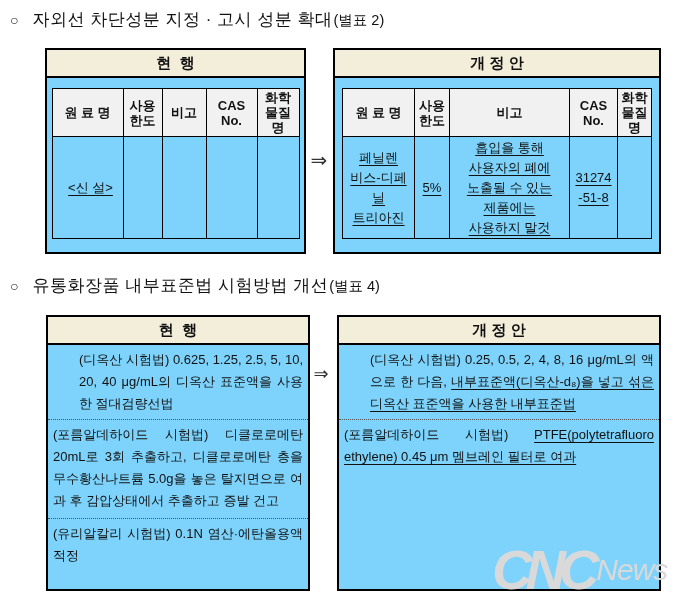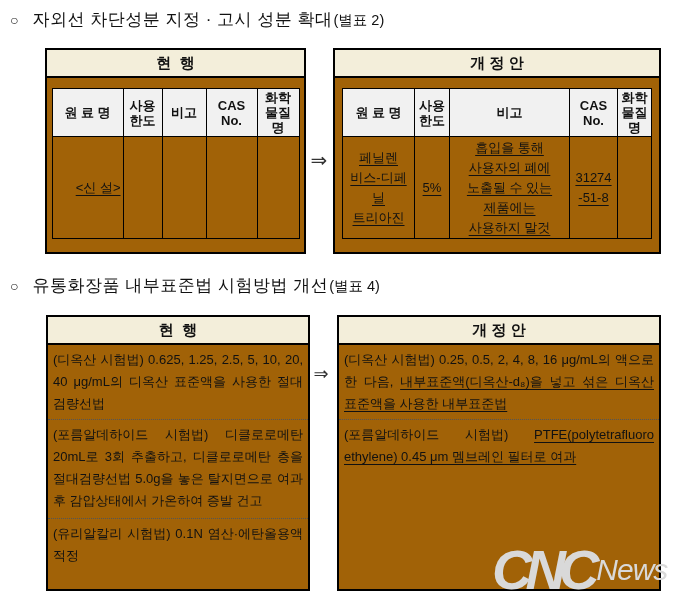--- a/index.html
+++ b/index.html
@@ -7,48 +7,48 @@
     position:relative;width:679px;height:607px;background:#ffffff;
     font-family:"Liberation Sans","DejaVu Sans",sans-serif;color:#111;
     overflow:hidden;
   }
   
   .title-row{position:absolute;left:10px;display:flex;align-items:baseline;white-space:nowrap;}
   .bullet{font-size:14px;margin-right:14px;color:#222;}
   .title-main{font-size:17px;font-weight:normal;letter-spacing:0.5px;}
   .title-suffix{font-size:14.5px;font-weight:normal;margin-left:1px;text-align:center;}
   
-  .box{position:absolute;border:2px solid #000;background:#a16207;box-sizing:border-box;}
+  .box{position:absolute;border:2px solid #000;background:#7dd3fc;box-sizing:border-box;}
   .band{
     height:26px;line-height:25px;text-align:center;font-size:15px;font-weight:bold;
     background:var(--band-bg,#f3eeda);border-bottom:2px solid #000;white-space:pre;
   }
   
   .inner{border-collapse:collapse;margin:10px auto 0;}
   .inner th,.inner td{border:1px solid #000;padding:0 2px;box-sizing:border-box;}
   .inner{border:1.5px solid #000;}
   .inner th{
     background:var(--th-bg,#f1f1f1);font-size:13px;font-weight:bold;
     text-align:center;vertical-align:middle;height:48px;line-height:15px;white-space:pre-line;
   }
   .inner td{
     font-size:13px;text-align:center;vertical-align:middle;height:102px;
     line-height:20px;white-space:pre-line;
   }
-  td.left-al{text-align:right;padding-left:8px;}
+  td.left-al{text-align:center;padding-left:8px;}
   .u{text-decoration:underline;text-underline-offset:3px;}
   
   .arrow{position:absolute;width:28px;text-align:center;font-size:20px;color:#333;}
   
   .pblock{
     box-sizing:border-box;padding:4px 5px 0 5px;font-size:13px;line-height:22px;
     text-align:justify;overflow:hidden;white-space:normal;
   }
   .pblock.sep{border-top:1px dotted #555;}
-  .b1{height:74px;} .b2{height:99px;} .b3{height:73px;}
+  .b1{height:74px;margin-left:26px;} .b2{height:99px;} .b3{height:73px;}
   
   .watermark{
     position:absolute;left:492px;top:540px;z-index:5;display:flex;align-items:center;
     color:var(--watermark,#d9d9d9);font-style:italic;pointer-events:none;
   }
   .wm-main{font-size:56px;font-weight:bold;letter-spacing:-7px;line-height:60px;}
   .wm-sub{font-size:30px;font-weight:normal;letter-spacing:-1px;margin-left:4px;font-style:italic;}
 </style>
 </head>
 <body>
@@ -138,21 +138,21 @@
 
   <div class="title-row" style="top:274px;">
     <span class="bullet">○</span>
     <span class="title-main">유통화장품 내부표준법 시험방법 개선</span>
     <span class="title-suffix">(별표 4)</span>
   </div>
 
   <div class="box" style="left:46px;top:315px;width:264px;height:276px;">
     <div class="band">현  행</div>
     <div class="pblock b1">(디옥산 시험법) 0.625, 1.25, 2.5, 5, 10, 20, 40 μg/mL의 디옥산 표준액을 사용한 절대검량선법</div>
-    <div class="pblock sep b2">(포름알데하이드 시험법) 디클로로메탄 20mL로 3회 추출하고, 디클로로메탄 층을 절대검량선법 5.0g을 놓은 탈지면으로 여과 후 감압상태에서 가온하여 증발 건고</div>
+    <div class="pblock sep b2">(포름알데하이드 시험법) 디클로로메탄 20mL로 3회 추출하고, 디클로로메탄 층을 무수황산나트륨 5.0g을 놓은 탈지면으로 여과 후 감압상태에서 추출하고 증발 건고</div>
     <div class="pblock sep b3">(유리알칼리 시험법) 0.1N 염산·에탄올용액 적정</div>
   </div>
 
   <div class="arrow" style="left:307px;top:363px;font-size:18px;">⇒</div>
 
   <div class="box" style="left:337px;top:315px;width:324px;height:276px;">
     <div class="band">개 정 안</div>
     <div class="pblock b1"><span>(디옥산 시험법) 0.25, 0.5, 2, 4, 8, 16 μg/mL의 액으로 한 다음, </span><span class="u">내부표준액(디옥산-d₈)을 넣고 섞은 디옥산 표준액을 사용한 내부표준법</span></div>
     <div class="pblock sep b2"><span>(포름알데하이드 시험법) </span><span class="u">PTFE(polytetrafluoro ethylene) 0.45 μm 멤브레인 필터로 여과</span></div>
   </div>

